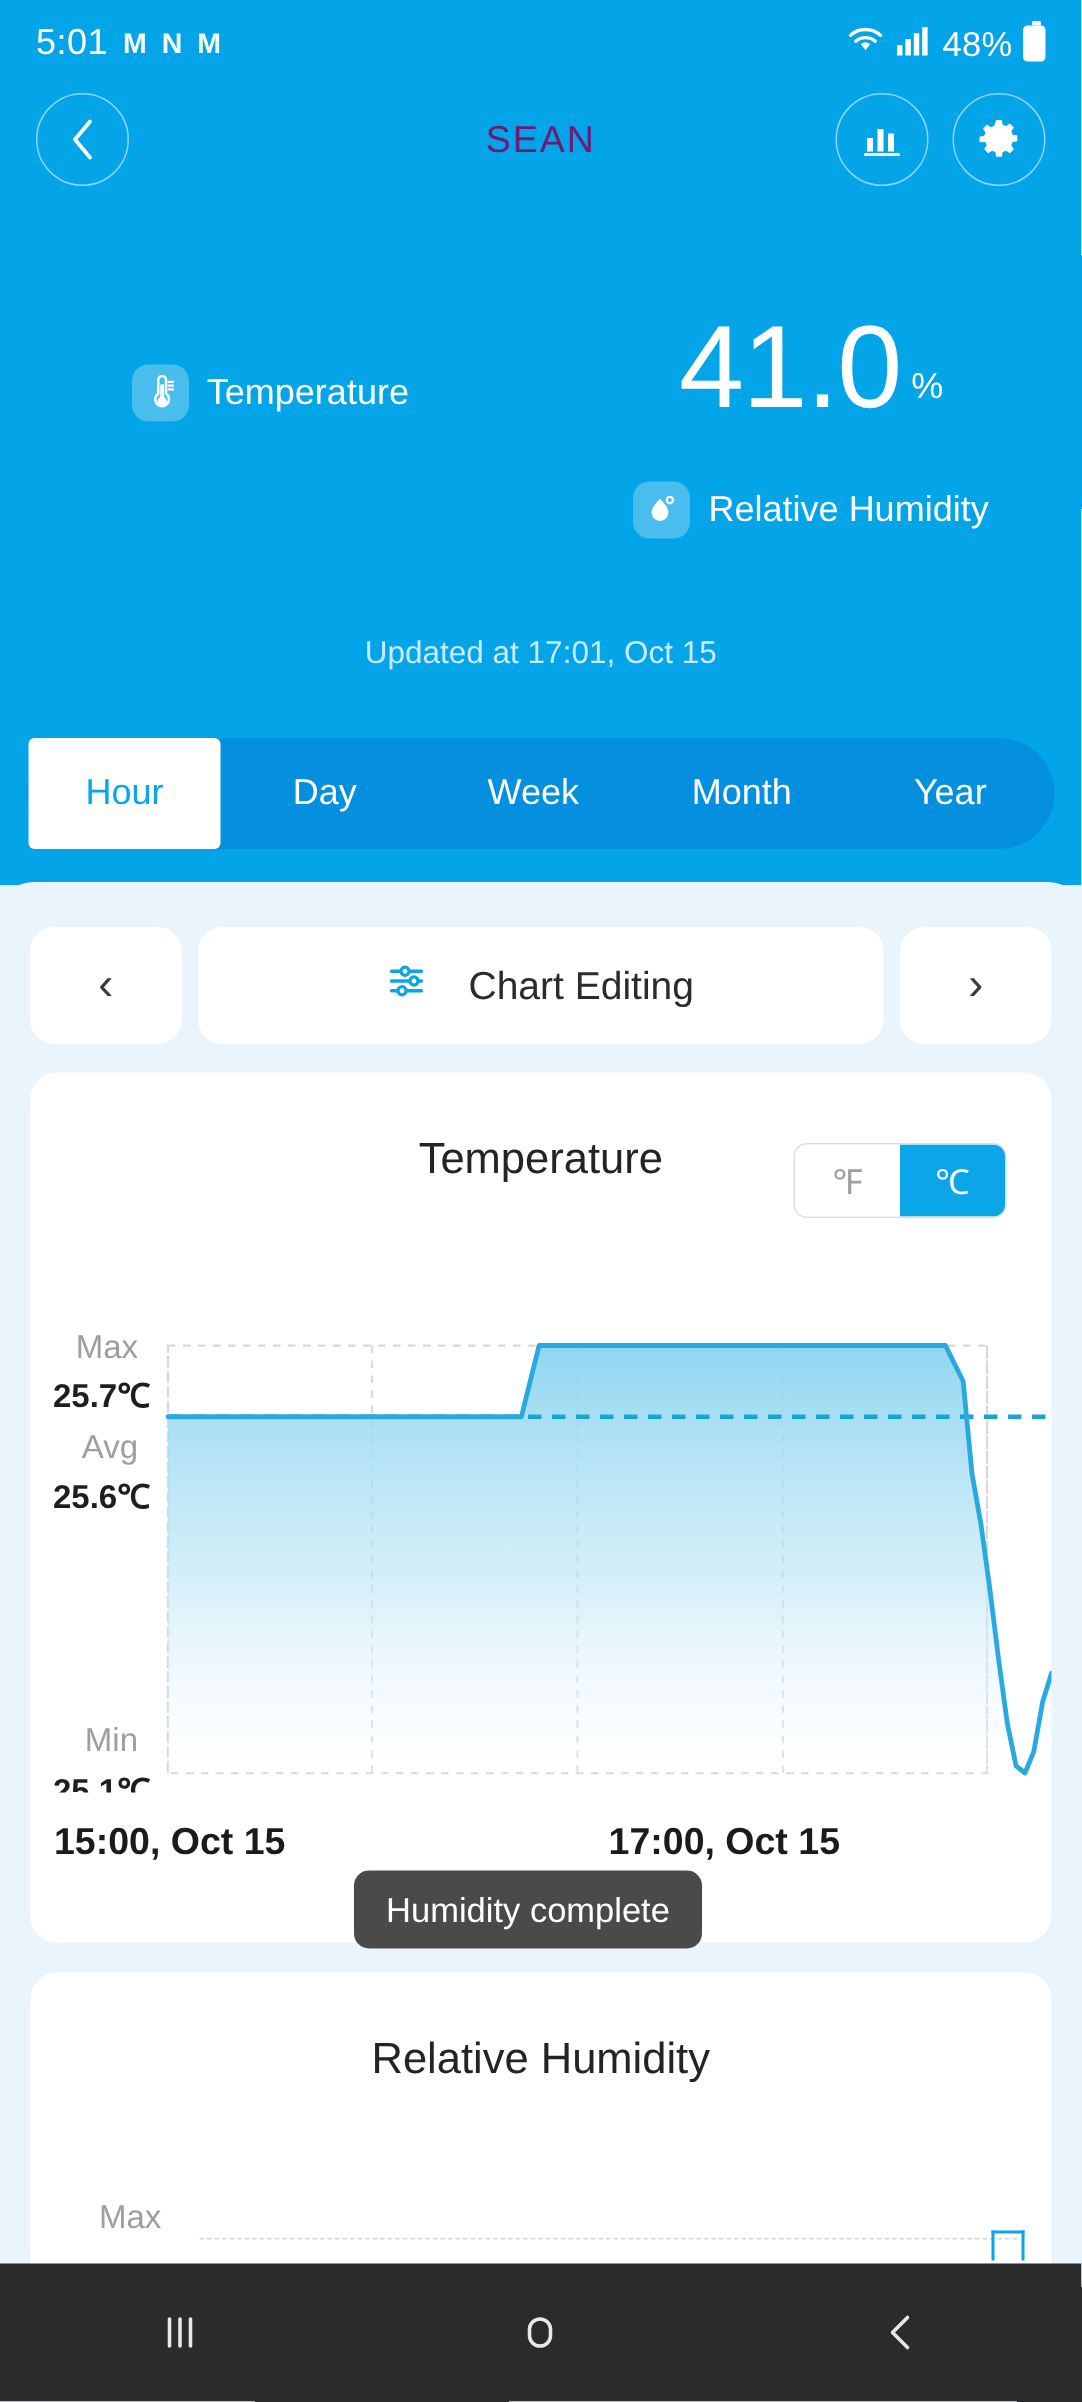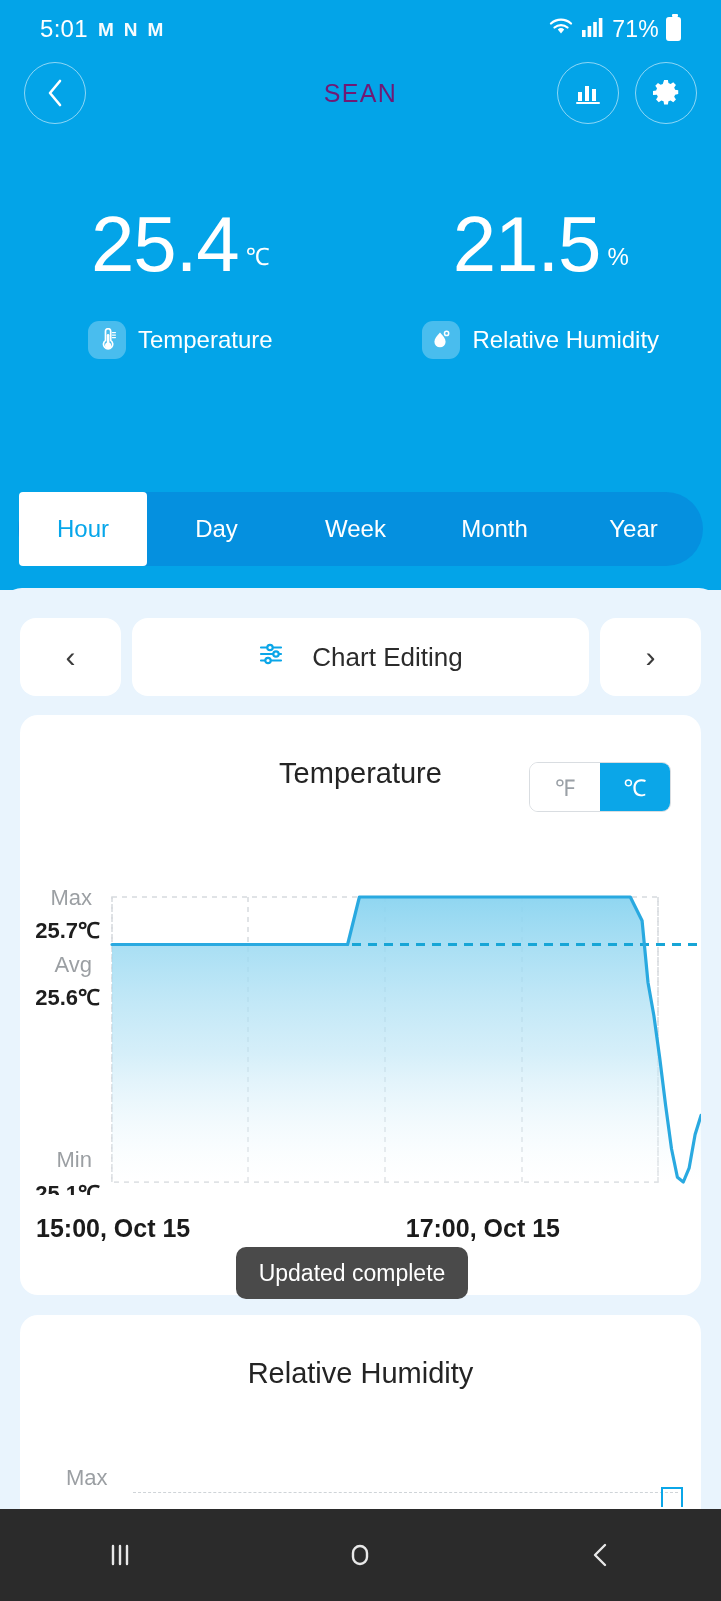--- a/index.html
+++ b/index.html
@@ -12,21 +12,21 @@
   #app{ position:relative; width:721px; height:1601px; }
 
   
   .header{
     position:absolute; left:0; top:0; width:721px; height:590px;
     background:#03A4E8;
   }
   .statusbar{
     position:absolute; left:0; top:0; width:721px; height:58px;
     display:flex; align-items:center; justify-content:space-between;
-    padding:0 40px; color:#ffffff;
+    padding:0 24px; color:#ffffff;
   }
   .sb-left{ display:flex; align-items:center; gap:10px; }
   .sb-time{ font-size:24px; letter-spacing:.3px; }
   .sb-ico{ font-size:19px; line-height:1; opacity:.97; font-weight:bold;}
   .sb-right{ display:flex; align-items:center; gap:7px; }
   .sb-batt-text{ font-size:23px; letter-spacing:.2px; }
   .battery{
     width:15px; height:24px; border:2px solid #fff; border-radius:3px;
     position:relative; background:#fff;
   }
@@ -199,21 +199,21 @@
             </svg>
         </span>
         <span>
           <svg width="24" height="22" viewBox="0 0 24 22">
               <rect x="1" y="14" width="3.6" height="7" fill="#fff"></rect>
               <rect x="6.6" y="10" width="3.6" height="11" fill="#fff"></rect>
               <rect x="12.2" y="6" width="3.6" height="15" fill="#fff"></rect>
               <rect x="17.8" y="2" width="3.6" height="19" fill="#fff"></rect>
             </svg>
         </span>
-        <span class="sb-batt-text">71%</span>
+        <span class="sb-batt-text">48%</span>
         <span class="battery"></span>
       </div>
     </div>
 
     <div class="navbar">
       <div class="circbtn">
         <svg width="22" height="30" viewBox="0 0 22 30">
             <path d="M16 3L6 15l10 12" stroke="#fff" stroke-width="2.6" fill="none" stroke-linecap="round" stroke-linejoin="round"></path>
           </svg>
       </div>
@@ -231,51 +231,49 @@
           <svg width="30" height="30" viewBox="0 0 30 30">
               <path d="M15 10.2a4.8 4.8 0 100 9.6 4.8 4.8 0 000-9.6zm0 2.6a2.2 2.2 0 110 4.4 2.2 2.2 0 010-4.4z" fill="#fff"></path>
               <path d="M13.1 2h3.8l.55 3.1 2.2.92 2.6-1.75 2.7 2.7-1.75 2.6.92 2.2 3.1.55v3.8l-3.1.55-.92 2.2 1.75 2.6-2.7 2.7-2.6-1.75-2.2.92-.55 3.1h-3.8l-.55-3.1-2.2-.92-2.6 1.75-2.7-2.7 1.75-2.6-.92-2.2L2 16.9v-3.8l3.1-.55.92-2.2-1.75-2.6 2.7-2.7 2.6 1.75 2.2-.92z" fill="#fff"></path>
             </svg>
         </div>
       </div>
     </div>
 
     <div class="readings">
       <div class="reading">
-        <div>
-          <span class="r-val">25.4</span><span class="r-unit">℃</span>
-        </div>
         <div class="r-label-row">
           <span class="r-badge">
             <svg width="22" height="24" viewBox="0 0 22 24">
                 <path d="M9.5 3.3a2.6 2.6 0 015.2 0v9.1a4.6 4.6 0 11-5.2 0z" fill="none" stroke="#fff" stroke-width="1.7"></path>
                 <rect x="10.8" y="6" width="2.6" height="9.5" rx="1.3" fill="#fff"></rect>
                 <circle cx="12.1" cy="17.6" r="3.1" fill="#fff"></circle>
                 <path d="M16.4 4.6h3M16.4 7.1h3M16.4 9.6h3" stroke="#fff" stroke-width="1.4" stroke-linecap="round"></path>
               </svg>
           </span>
           <span class="r-label">Temperature</span>
         </div>
       </div>
       <div class="reading">
         <div>
-          <span class="r-val">21.5</span><span class="r-unit">%</span>
+          <span class="r-val">41.0</span><span class="r-unit">%</span>
         </div>
         <div class="r-label-row">
           <span class="r-badge">
             <svg width="22" height="24" viewBox="0 0 22 24">
                 <path d="M10 4.5c3.2 3.4 5.6 6 5.6 9.2A5.6 5.6 0 014.4 13.7c0-3.2 2.4-5.8 5.6-9.2z" fill="#fff"></path>
                 <circle cx="16.6" cy="5.4" r="2.1" fill="none" stroke="#fff" stroke-width="1.5"></circle>
               </svg>
           </span>
           <span class="r-label">Relative Humidity</span>
         </div>
       </div>
     </div>
 
+    <div class="updated">Updated at 17:01, Oct 15</div>
 
     <div class="tabbar">
       <div class="tab active">Hour</div>
       <div class="tab">Day</div>
       <div class="tab">Week</div>
       <div class="tab">Month</div>
       <div class="tab">Year</div>
     </div>
   </div>
 
@@ -350,21 +348,21 @@
     </div>
 
     <div class="card" id="humCard">
       <div class="card-title">Relative Humidity</div>
       <div class="hum-max">Max</div>
       <div class="hum-grid"></div>
       <div class="hum-corner"></div>
     </div>
   </div>
 
-  <div class="toast">Updated complete</div>
+  <div class="toast">Humidity complete</div>
 
   <div class="androidnav">
     <div class="navicon">
       <svg width="30" height="30" viewBox="0 0 30 30">
           <path d="M8 6v18M15 6v18M22 6v18" stroke="#e8e8e8" stroke-width="2.4" stroke-linecap="round"></path>
         </svg>
     </div>
     <div class="navicon">
       <svg width="30" height="30" viewBox="0 0 30 30">
           <rect x="8" y="6" width="14" height="18" rx="7" fill="none" stroke="#e8e8e8" stroke-width="2.4"></rect>

